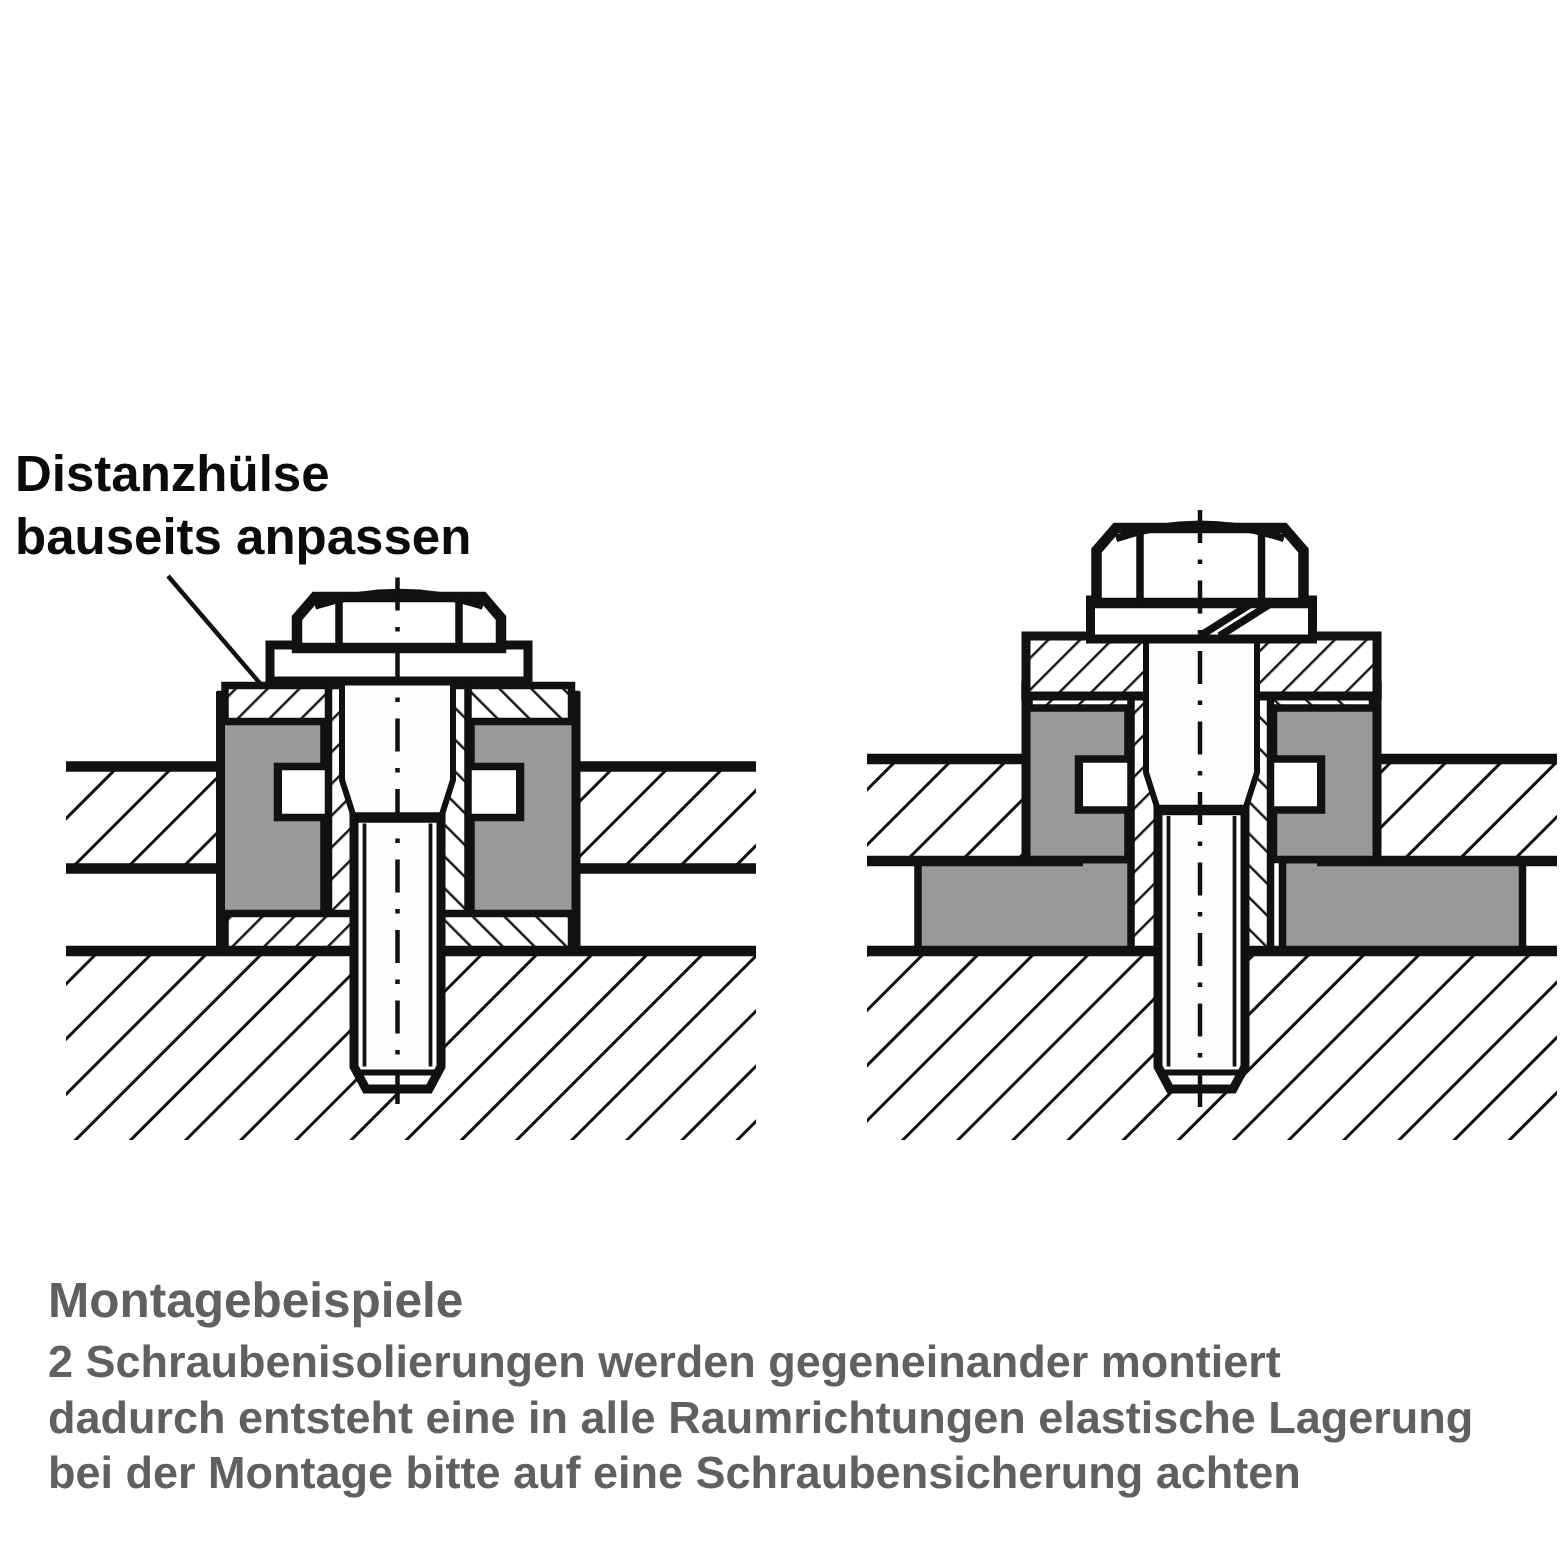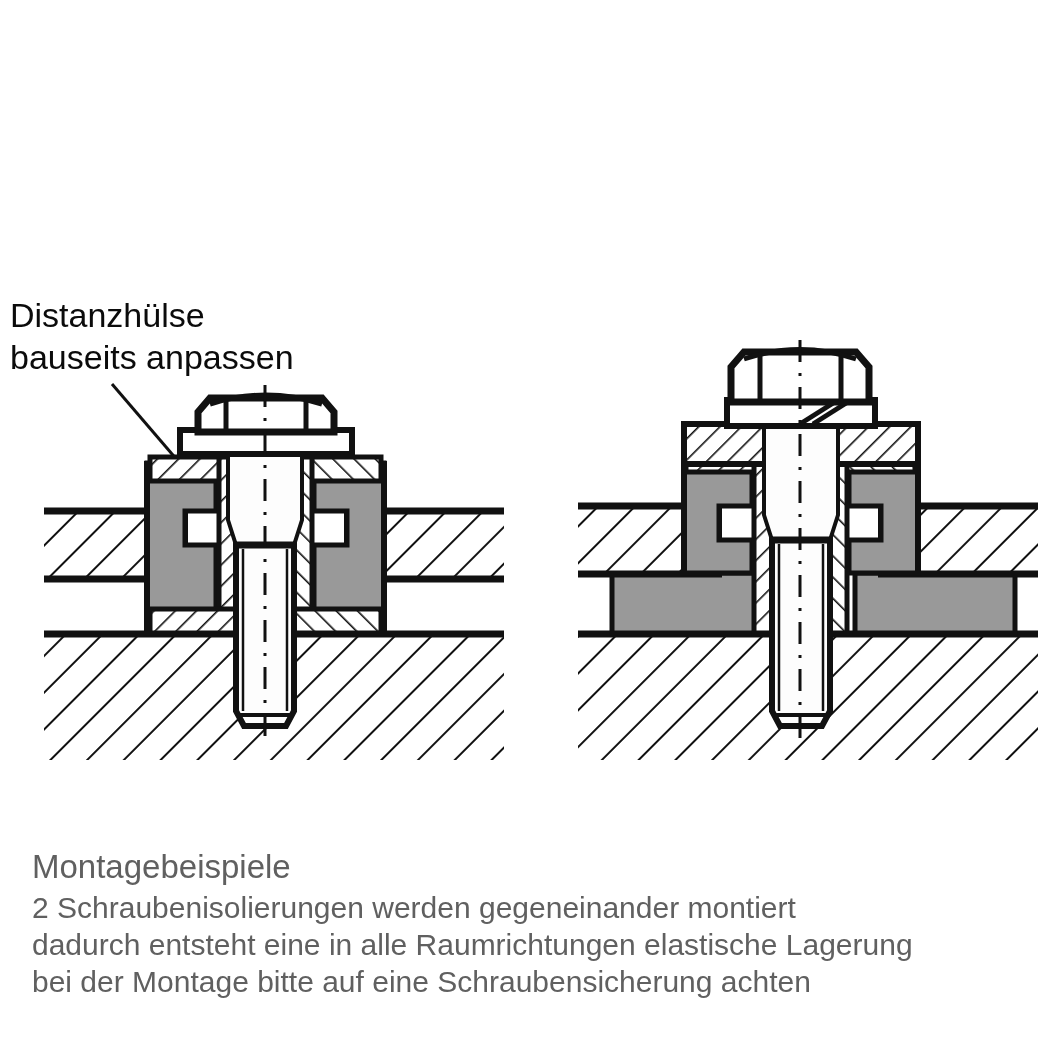--- a/index.html
+++ b/index.html
@@ -1,21 +1,21 @@
 <!DOCTYPE html>
 <html><head>
 <meta charset="utf-8">
 <style>
   html,body{margin:0;padding:0;background:#ffffff;}
   body{
     width:1042px;height:1042px;
     font-family:"Liberation Sans", sans-serif;
     overflow:hidden;position:relative;
   }
-  #root{position:absolute;inset:0;}
+  #root{position:absolute;inset:0;font-weight:bold;}
   svg#figure{position:absolute;left:0;top:0;width:1042px;height:1042px;display:block;}
   text{font-family:"Liberation Sans", sans-serif;}
   .lbl{font-size:34px;fill:#0b0b0b;}
   .cap-head{font-size:33px;fill:#606060;}
   .cap-line{font-size:30px;fill:#606060;}
 </style>
 </head>
 <body>
 
 <div id="root">

